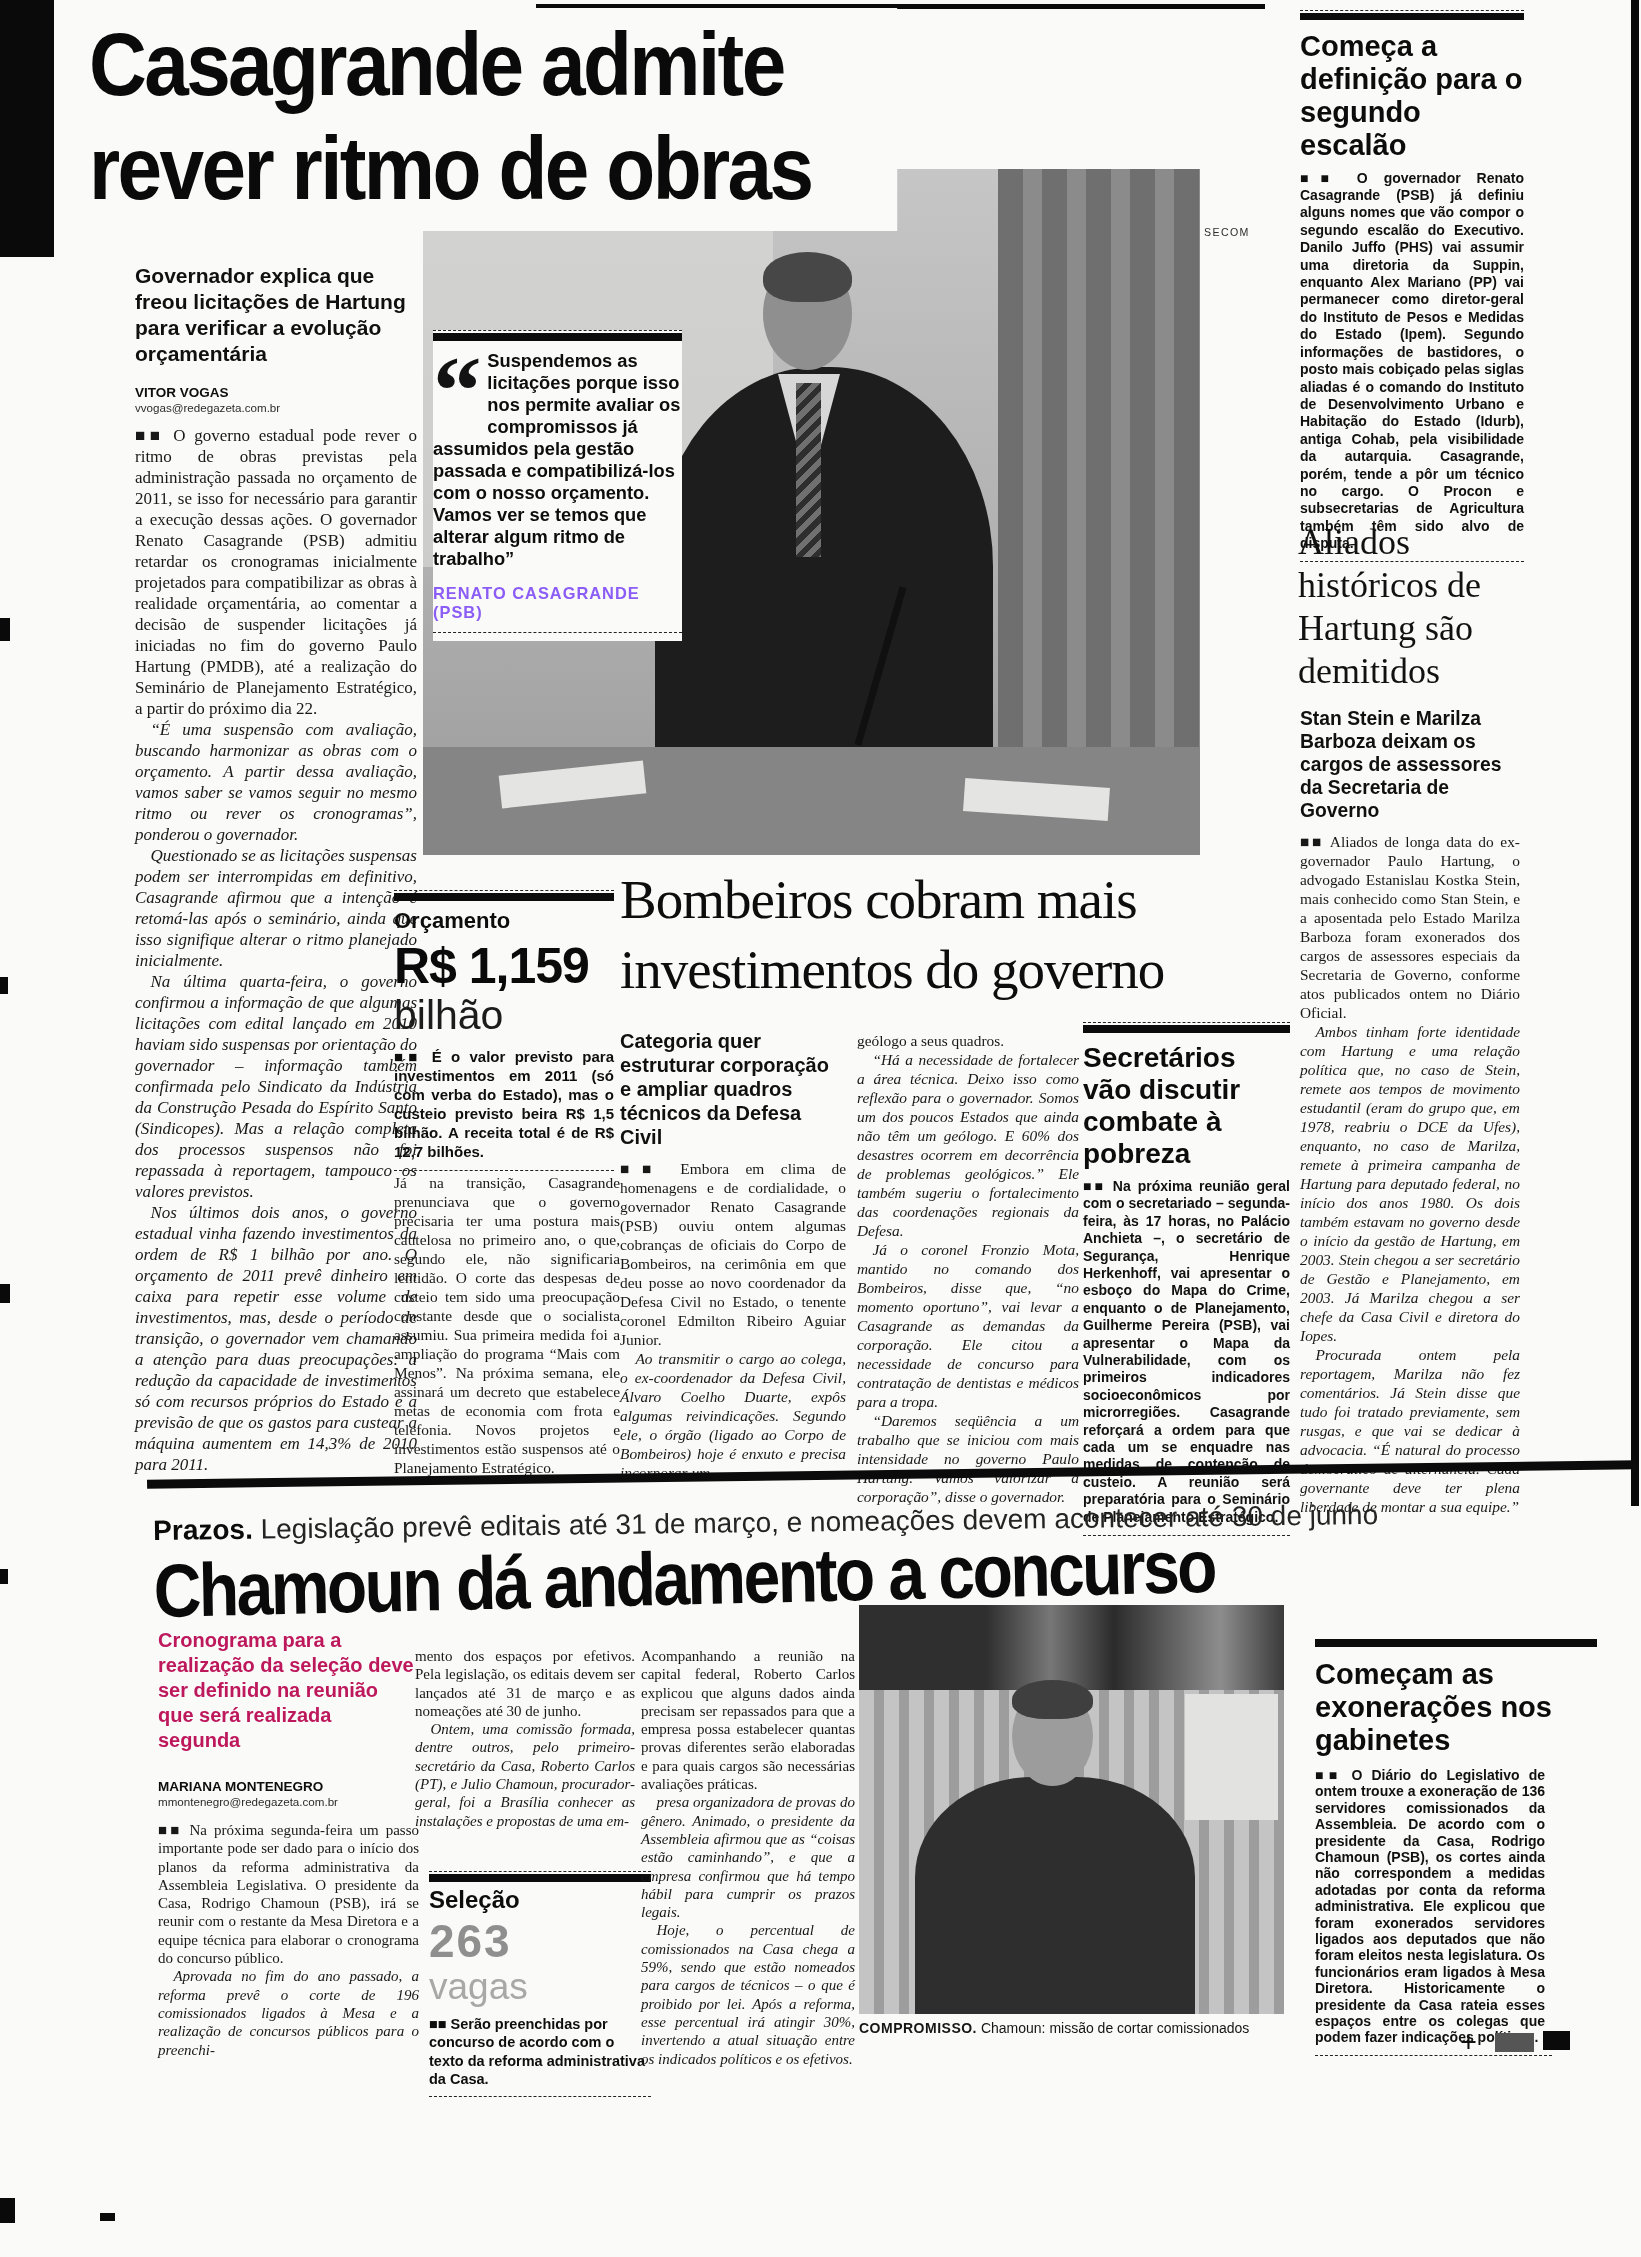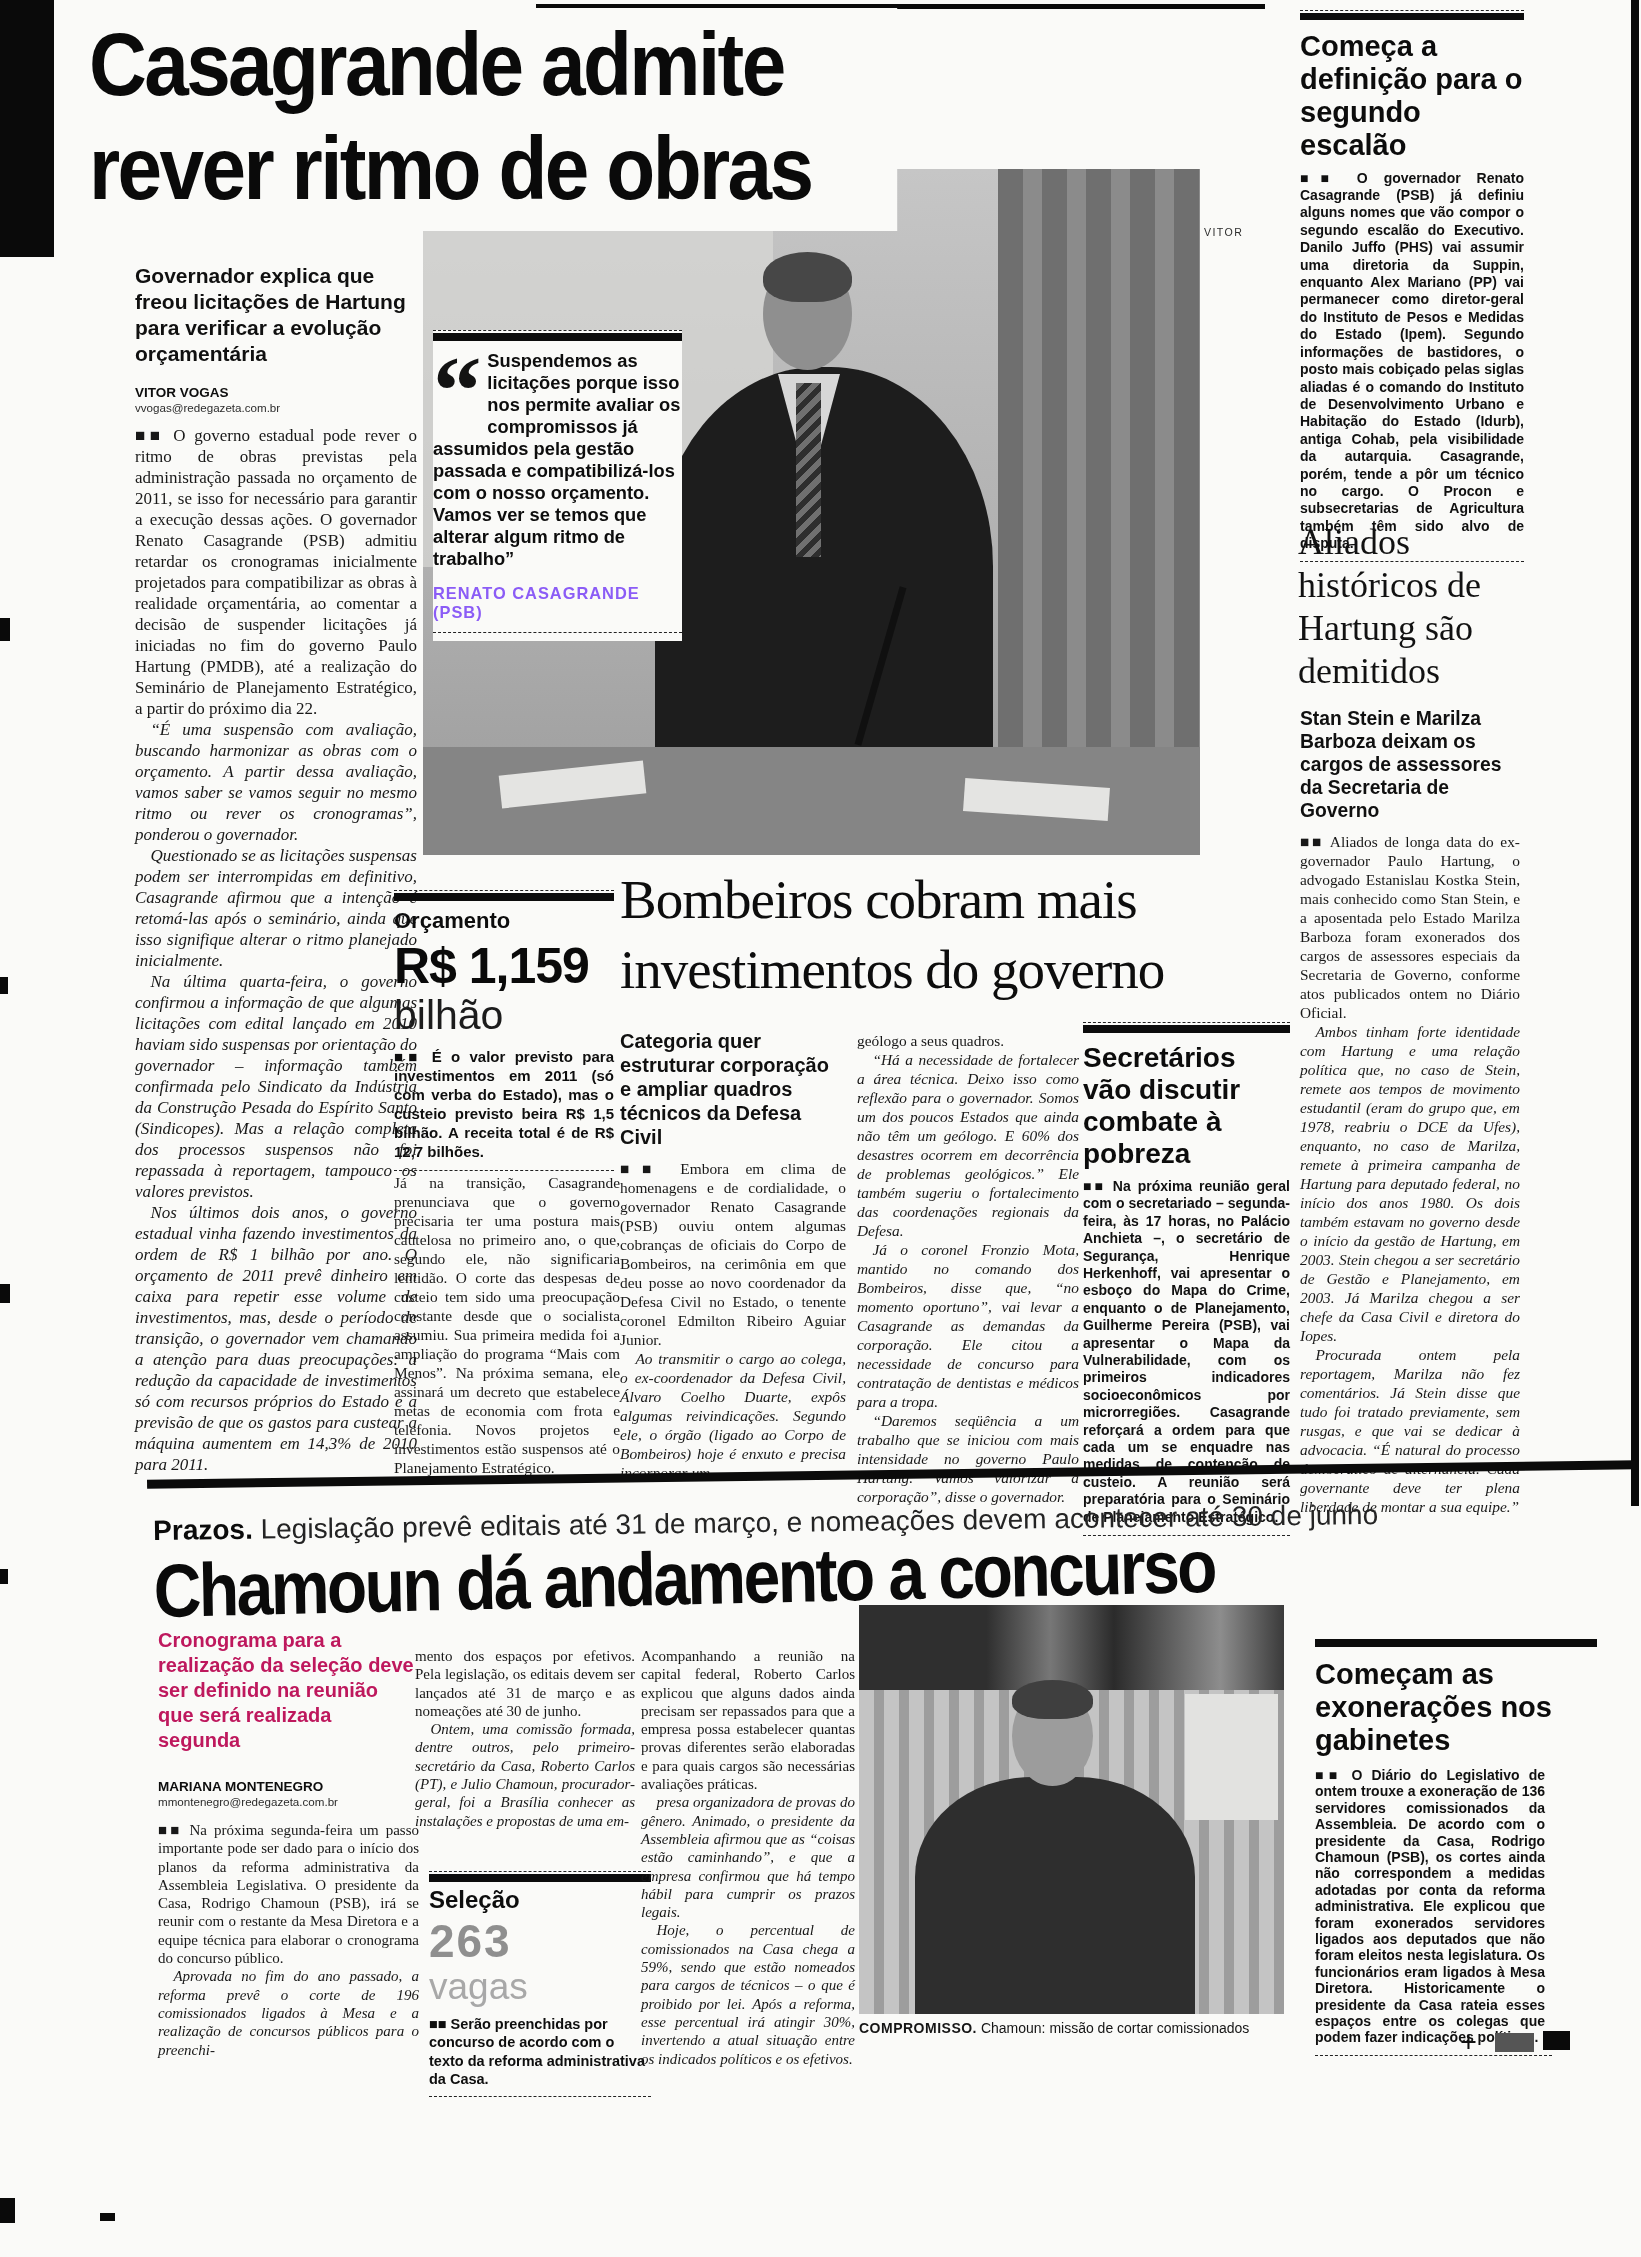--- a/index.html
+++ b/index.html
@@ -161,21 +161,21 @@
     <div class="p1-suit"></div>
     <div class="p1-head"></div>
     <div class="p1-hair"></div>
     <div class="p1-shirt"></div>
     <div class="p1-tie"></div>
     <div class="p1-desk"></div>
     <div class="p1-paper" style="left:77px;bottom:54px;transform:rotate(-6deg);"></div>
     <div class="p1-paper" style="left:541px;bottom:39px;transform:rotate(4deg);"></div>
     <div class="p1-mic"></div>
   </div>
-  <div class="secom">VITOR</div>
+  <div class="secom">SECOM</div>
 
   <div class="pullquote">
     <div class="rule-dash"></div>
     <div class="bar" style="margin-top:1.9px;"></div>
     <div class="pq-text"><span class="pq-mark">“</span><span>Suspendemos as licitações porque isso nos permite avaliar os compromissos já assumidos pela gestão passada e compatibilizá-los com o nosso orçamento. Vamos ver se temos que alterar algum ritmo de trabalho”</span></div>
     <div class="pq-attr">RENATO CASAGRANDE (PSB)</div>
     <div class="rule-dash"></div>
   </div>
 
   <div class="deck-main">Governador explica que freou licitações de Hartung para verificar a evolução orçamentária</div>

